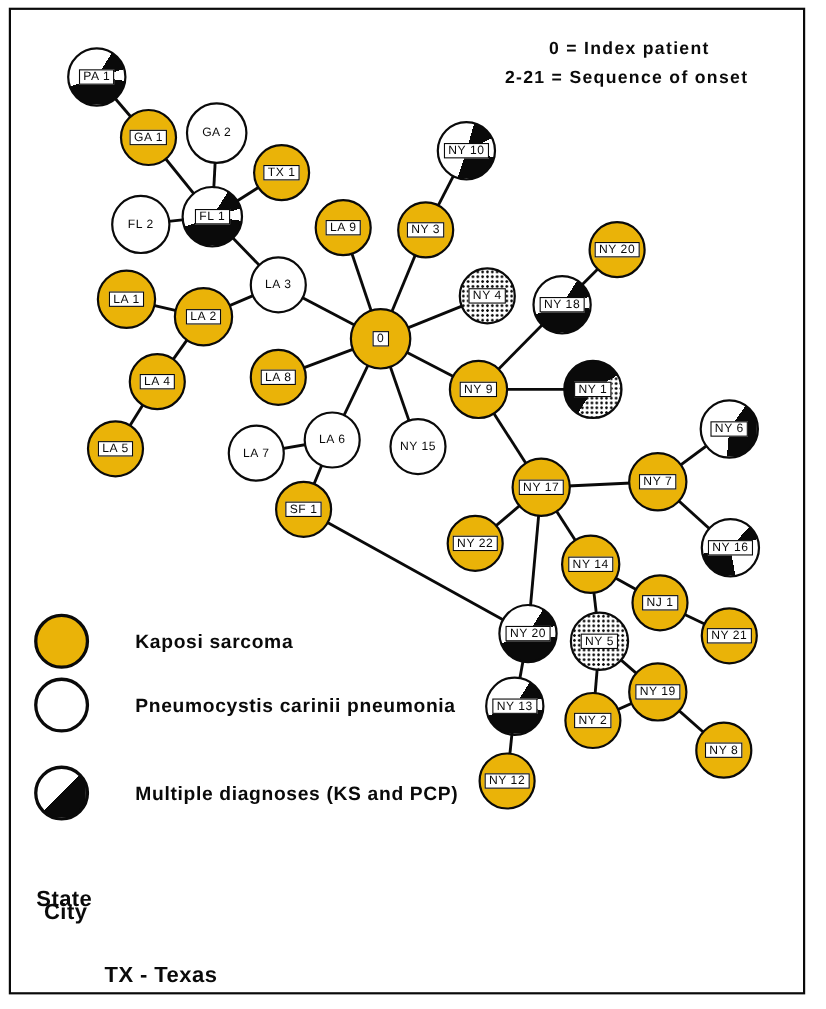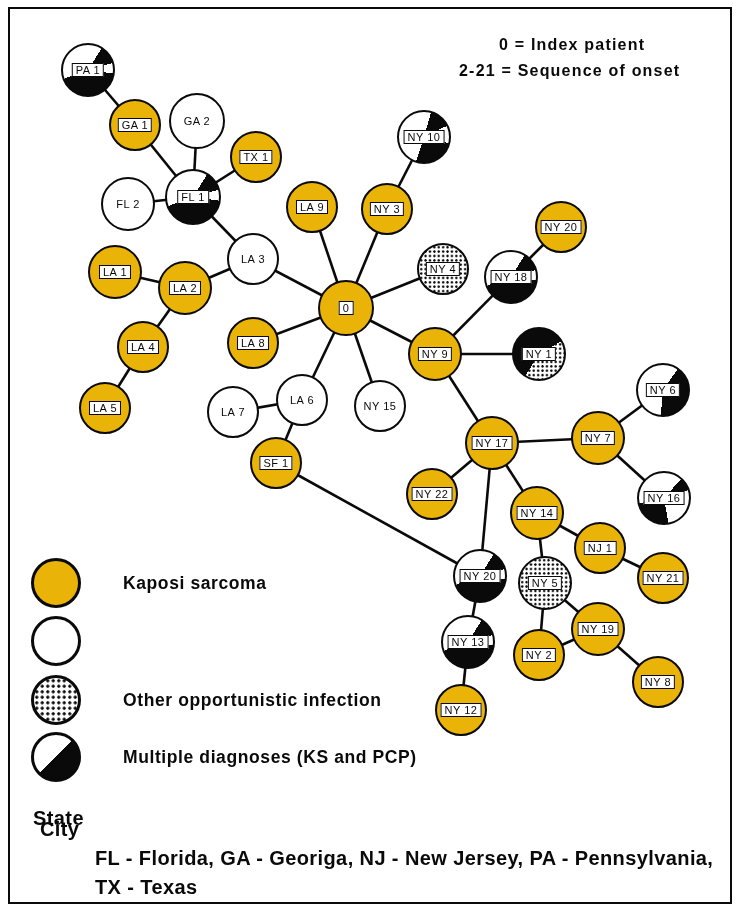--- a/index.html
+++ b/index.html
@@ -232,27 +232,23 @@
 
   <div class="hdr hdr1">0 = Index patient</div>
   <div class="hdr hdr2">2-21 = Sequence of onset</div>
 
   <div class="legend-row" style="top:558px;">
     <div class="legend-swatch f-ks"></div>
     <div class="legend-label">Kaposi sarcoma</div>
   </div>
   <div class="legend-row" style="top:616px;">
     <div class="legend-swatch f-pcp"></div>
+    <div class="legend-label">Pneumocystis carinii pneumonia</div>
   </div>
-  <div class="legend-row" style="top:675px;">
-    <div class="legend-swatch f-oi"></div>
-    <div class="legend-label">Other opportunistic infection</div>
-  </div>
-  <div class="legend-row" style="top:732px;">
+  <div class="legend-row" style="top:696px;">
     <div class="legend-swatch f-multi_legend"></div>
     <div class="legend-label">Multiple diagnoses (KS and PCP)</div>
   </div>
 
   <div class="foot" style="left:40px;top:818px;">City</div>
   <div class="foot" style="left:33px;top:807px;">State</div>
-  <div class="foot" style="left:95px;top:847px;">FL - Florida, GA - Georiga, NJ - New Jersey, PA - Pennsylvania,</div>
   <div class="foot" style="left:95px;top:876px;">TX - Texas</div>
 </div>
 
 </body></html>

